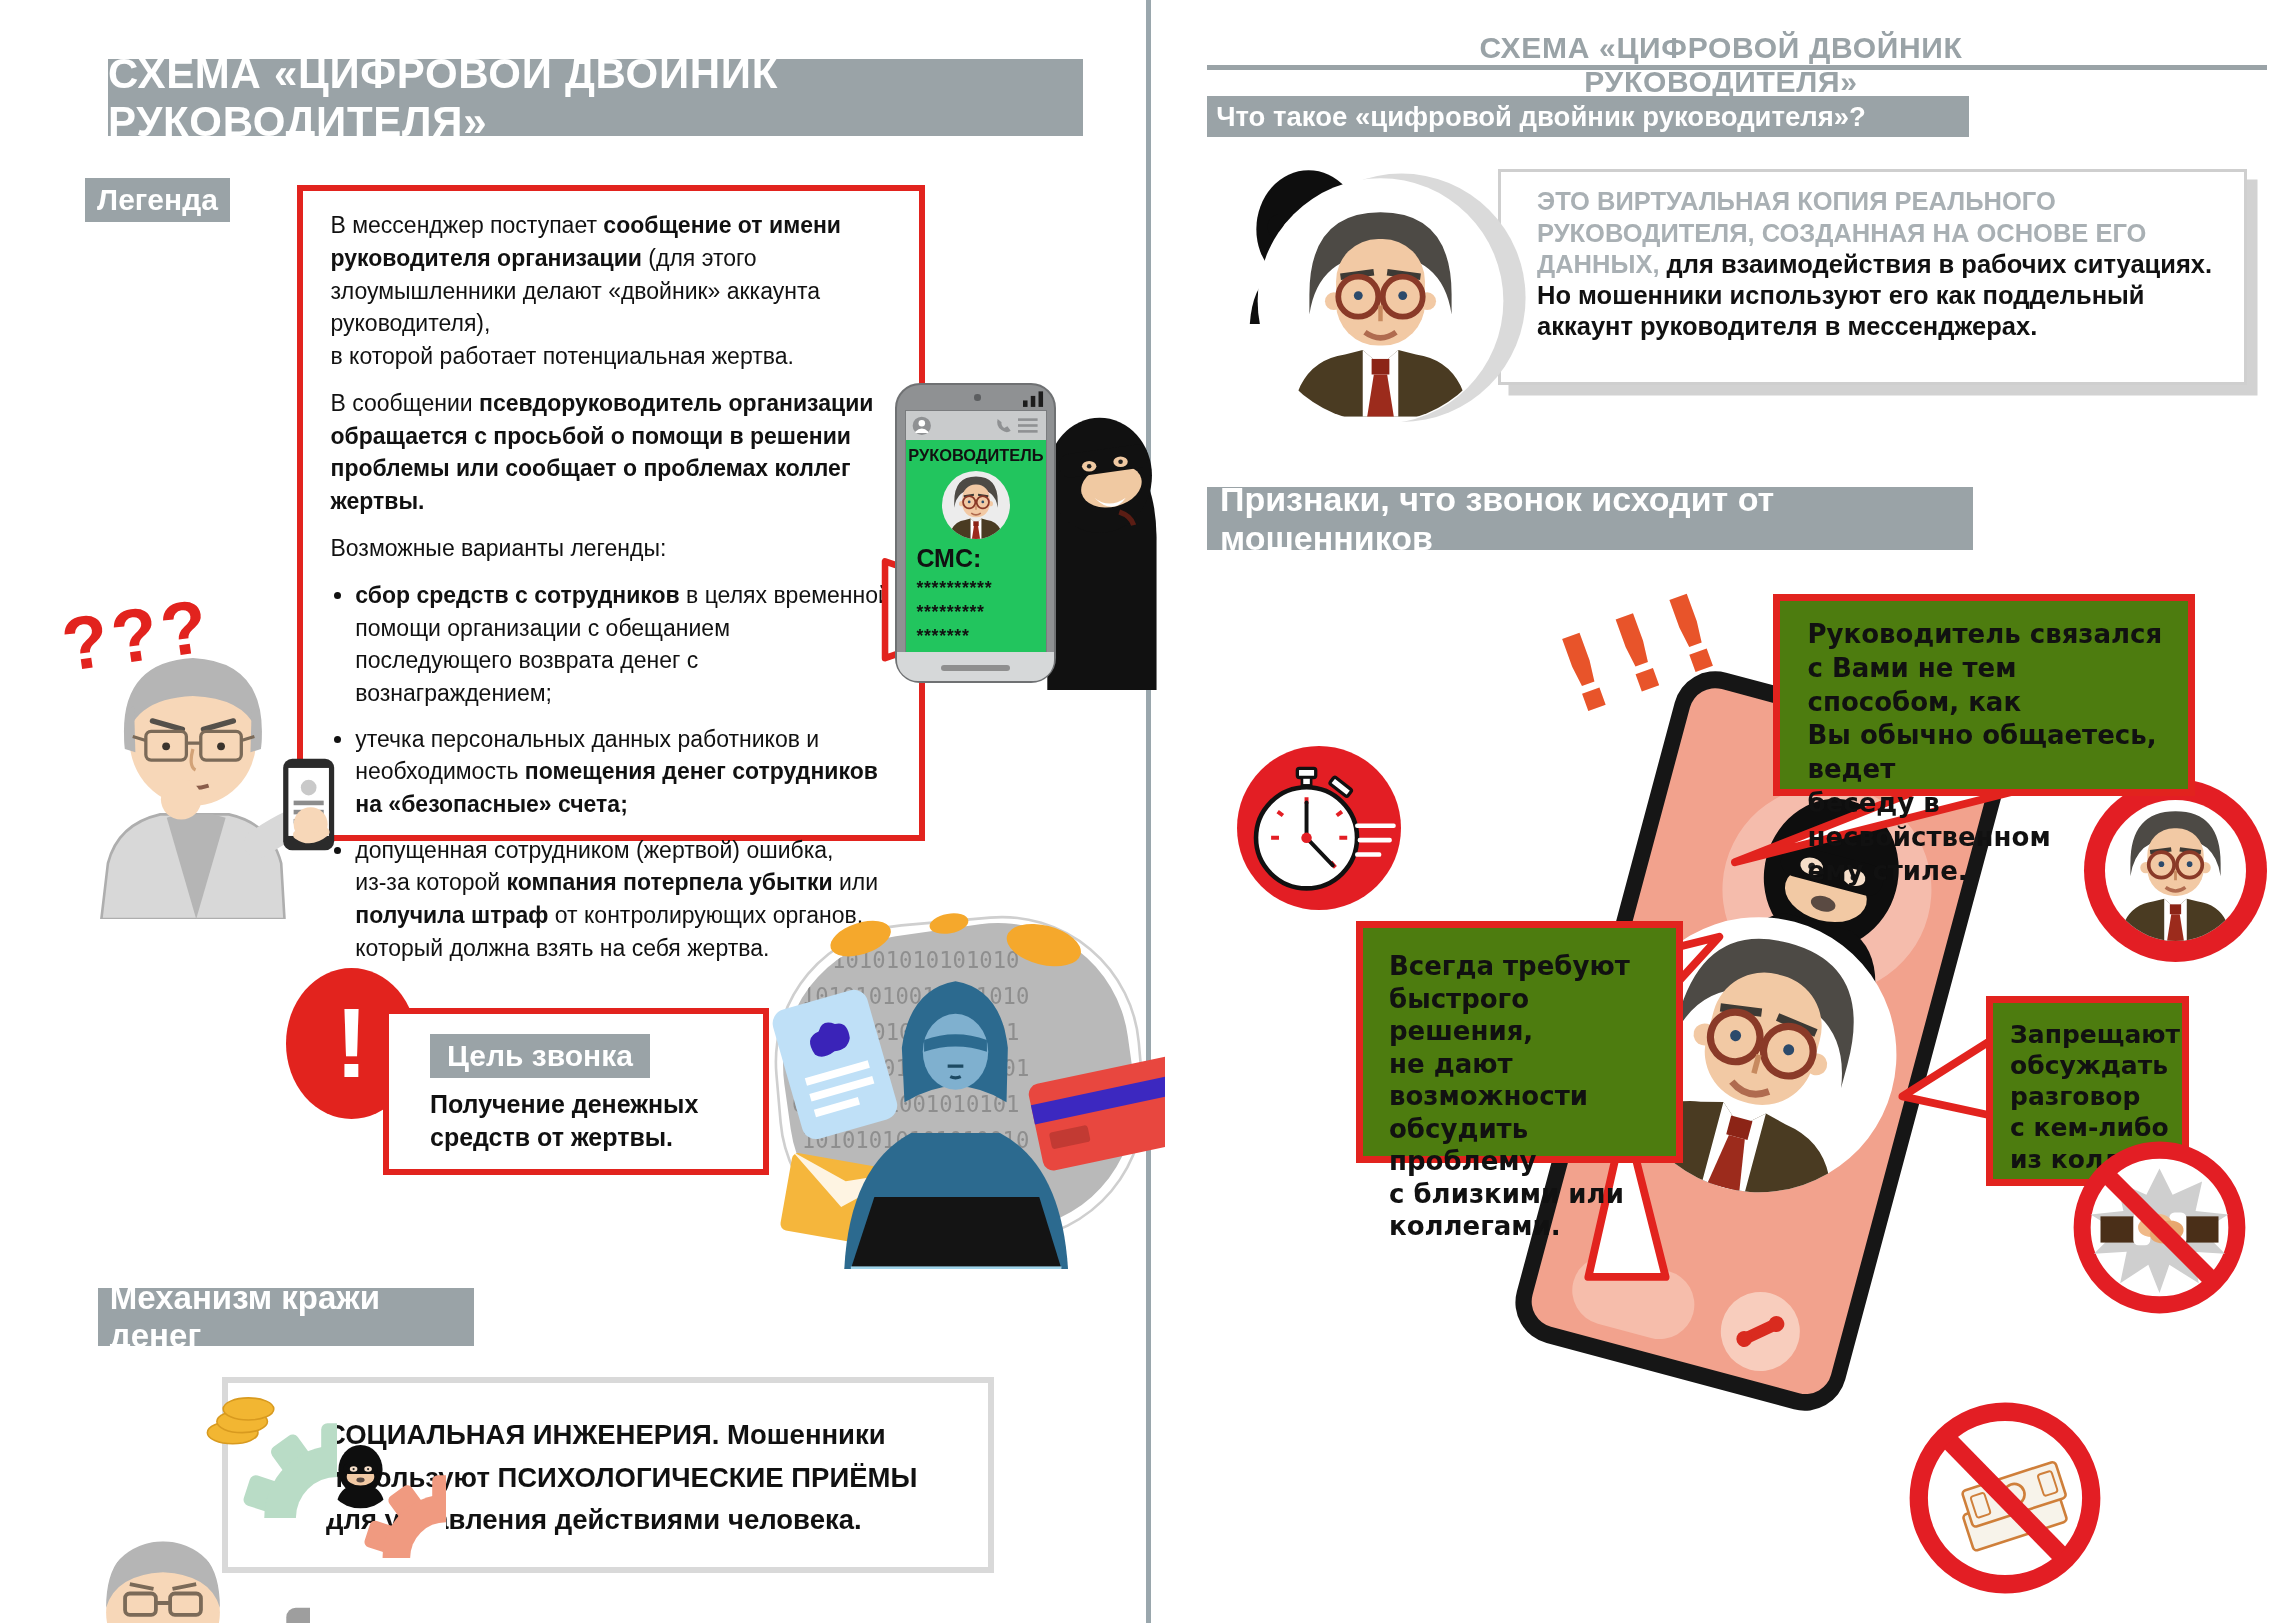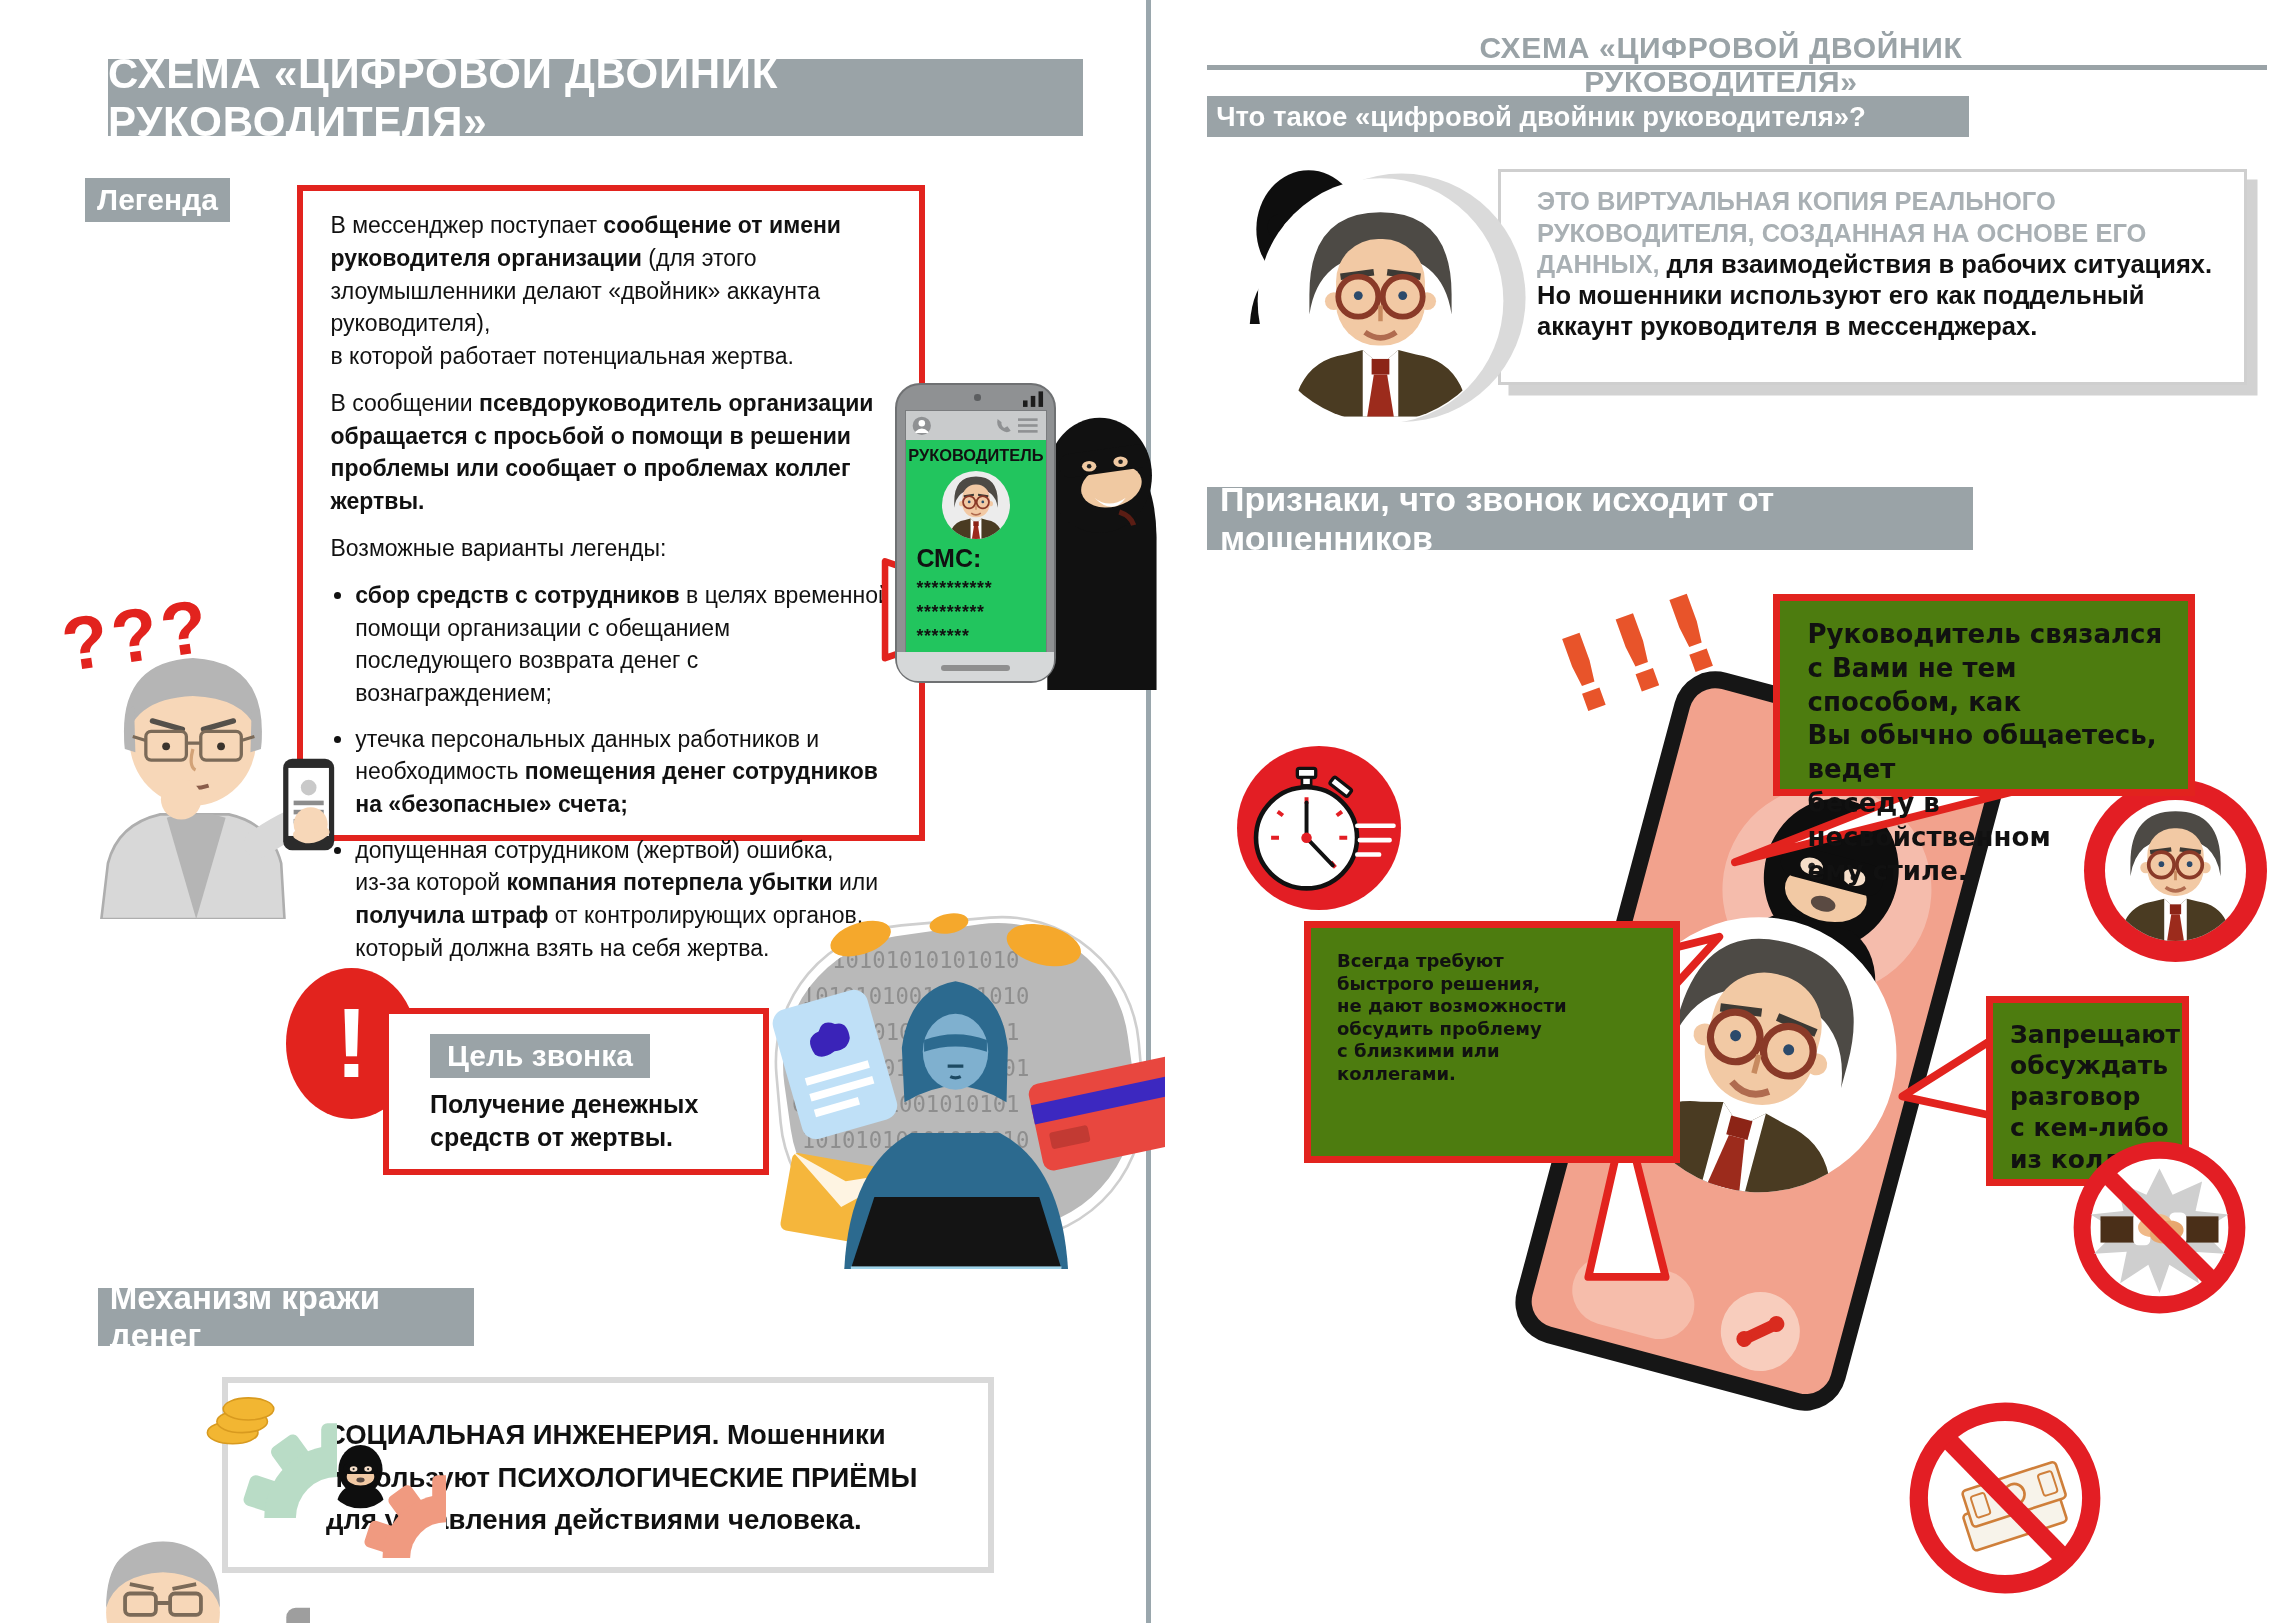--- a/index.html
+++ b/index.html
@@ -65,21 +65,21 @@
   .pr-pill{position:absolute;left:36px;top:576px;width:124px;height:69px;border-radius:36px;background:#f6bdab;}
   .pr-call{position:absolute;left:190px;top:571px;width:79px;height:79px;border-radius:50%;background:#f8cdbd;}
   .exclaims{left:1557px;top:592px;font-size:105px;font-weight:bold;color:#e8542a;letter-spacing:9.2px;
             transform:rotate(-20deg);z-index:3;font-family:"DejaVu Sans",sans-serif;}
   
   .stopwatch{left:1237px;top:746px;width:164px;height:164px;border-radius:50%;background:#e31e24;z-index:4;}
   
   .co{border:7.9px solid #e2231e;background:#4d7c0f;box-sizing:border-box;z-index:4;
       font-family:"DejaVu Sans",sans-serif;font-weight:bold;}
   .co1{left:1773px;top:594px;width:422px;height:202px;padding:17px 13px 0 27.5px;font-size:26px;line-height:1.3;}
-  .co2{left:1304px;top:921px;width:376px;height:242px;padding:22px 6.5px 0 26px;font-size:18px;line-height:1.25;}
+  .co2{left:1356px;top:921px;width:327px;height:242px;padding:22px 6.5px 0 26px;font-size:26px;line-height:1.25;}
   .co3{left:1986px;top:996px;width:203px;height:190px;padding:15.7px 3.9px 0 17px;font-size:25px;line-height:1.25;}
   .co4{left:1219px;top:1271px;width:641px;height:178px;padding:18.3px 13px 0 29.4px;font-size:26px;line-height:1.3;}
   
   .portrait-ring{left:2084px;top:779px;width:183px;height:183px;border-radius:50%;background:#e31e24;z-index:3;
                  display:flex;align-items:center;justify-content:center;}
   .portrait-inner{width:141px;height:141px;border-radius:50%;background:#fff;overflow:hidden;}
   .overlay{left:0;top:0;width:2295px;height:1623px;z-index:3;pointer-events:none;}
   .ban{z-index:5;}
 </style>
 </head>

